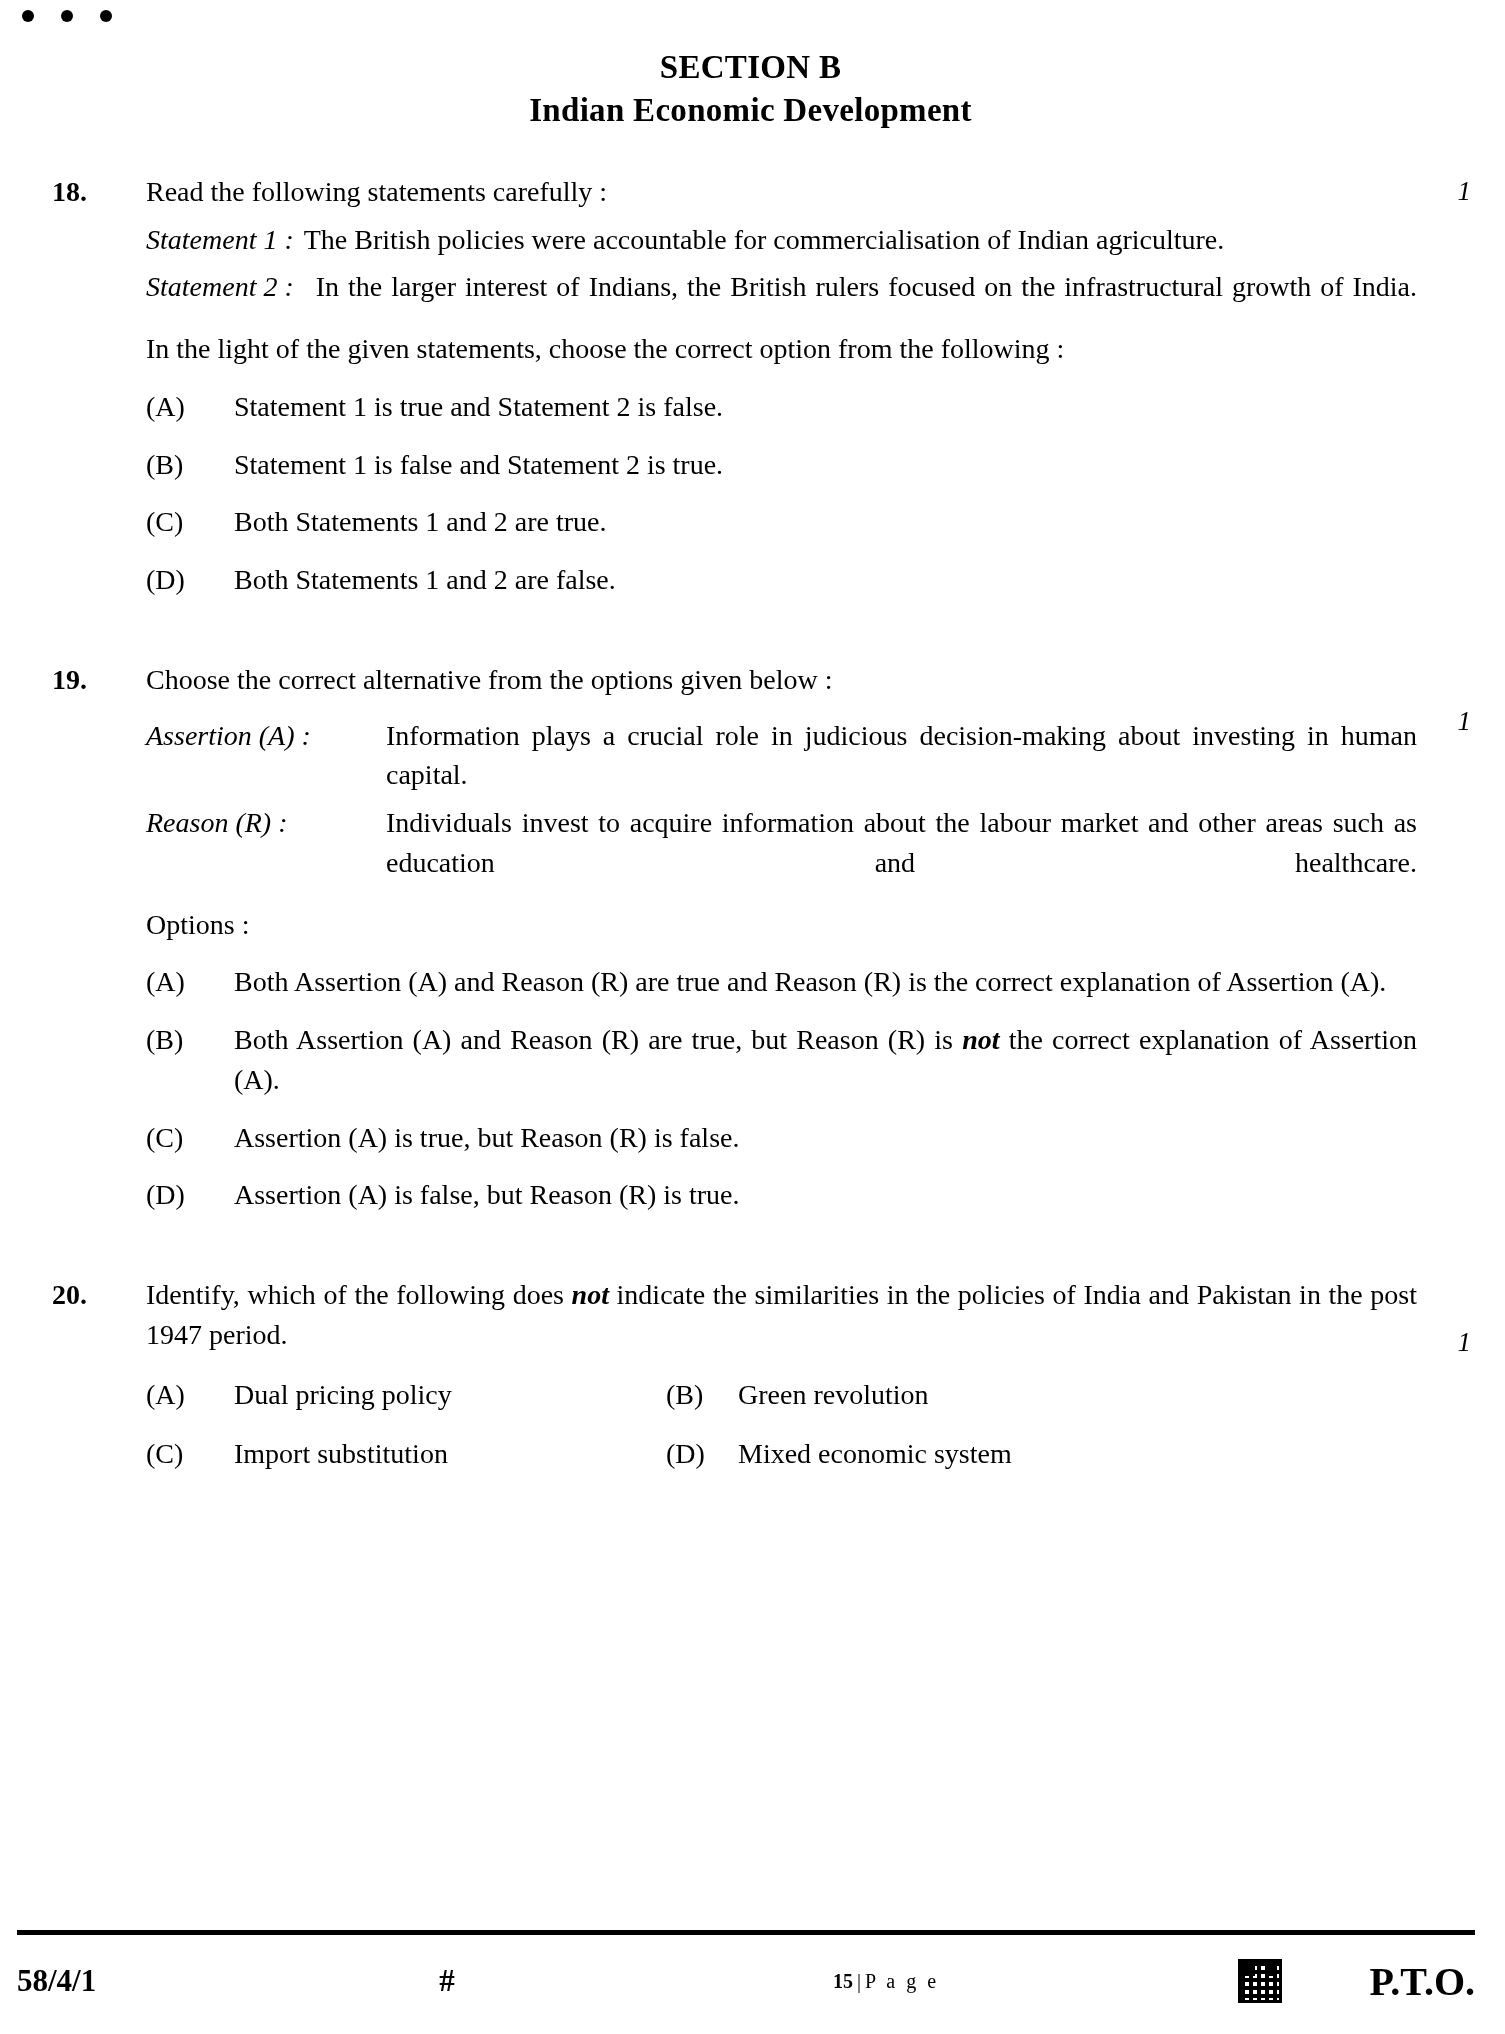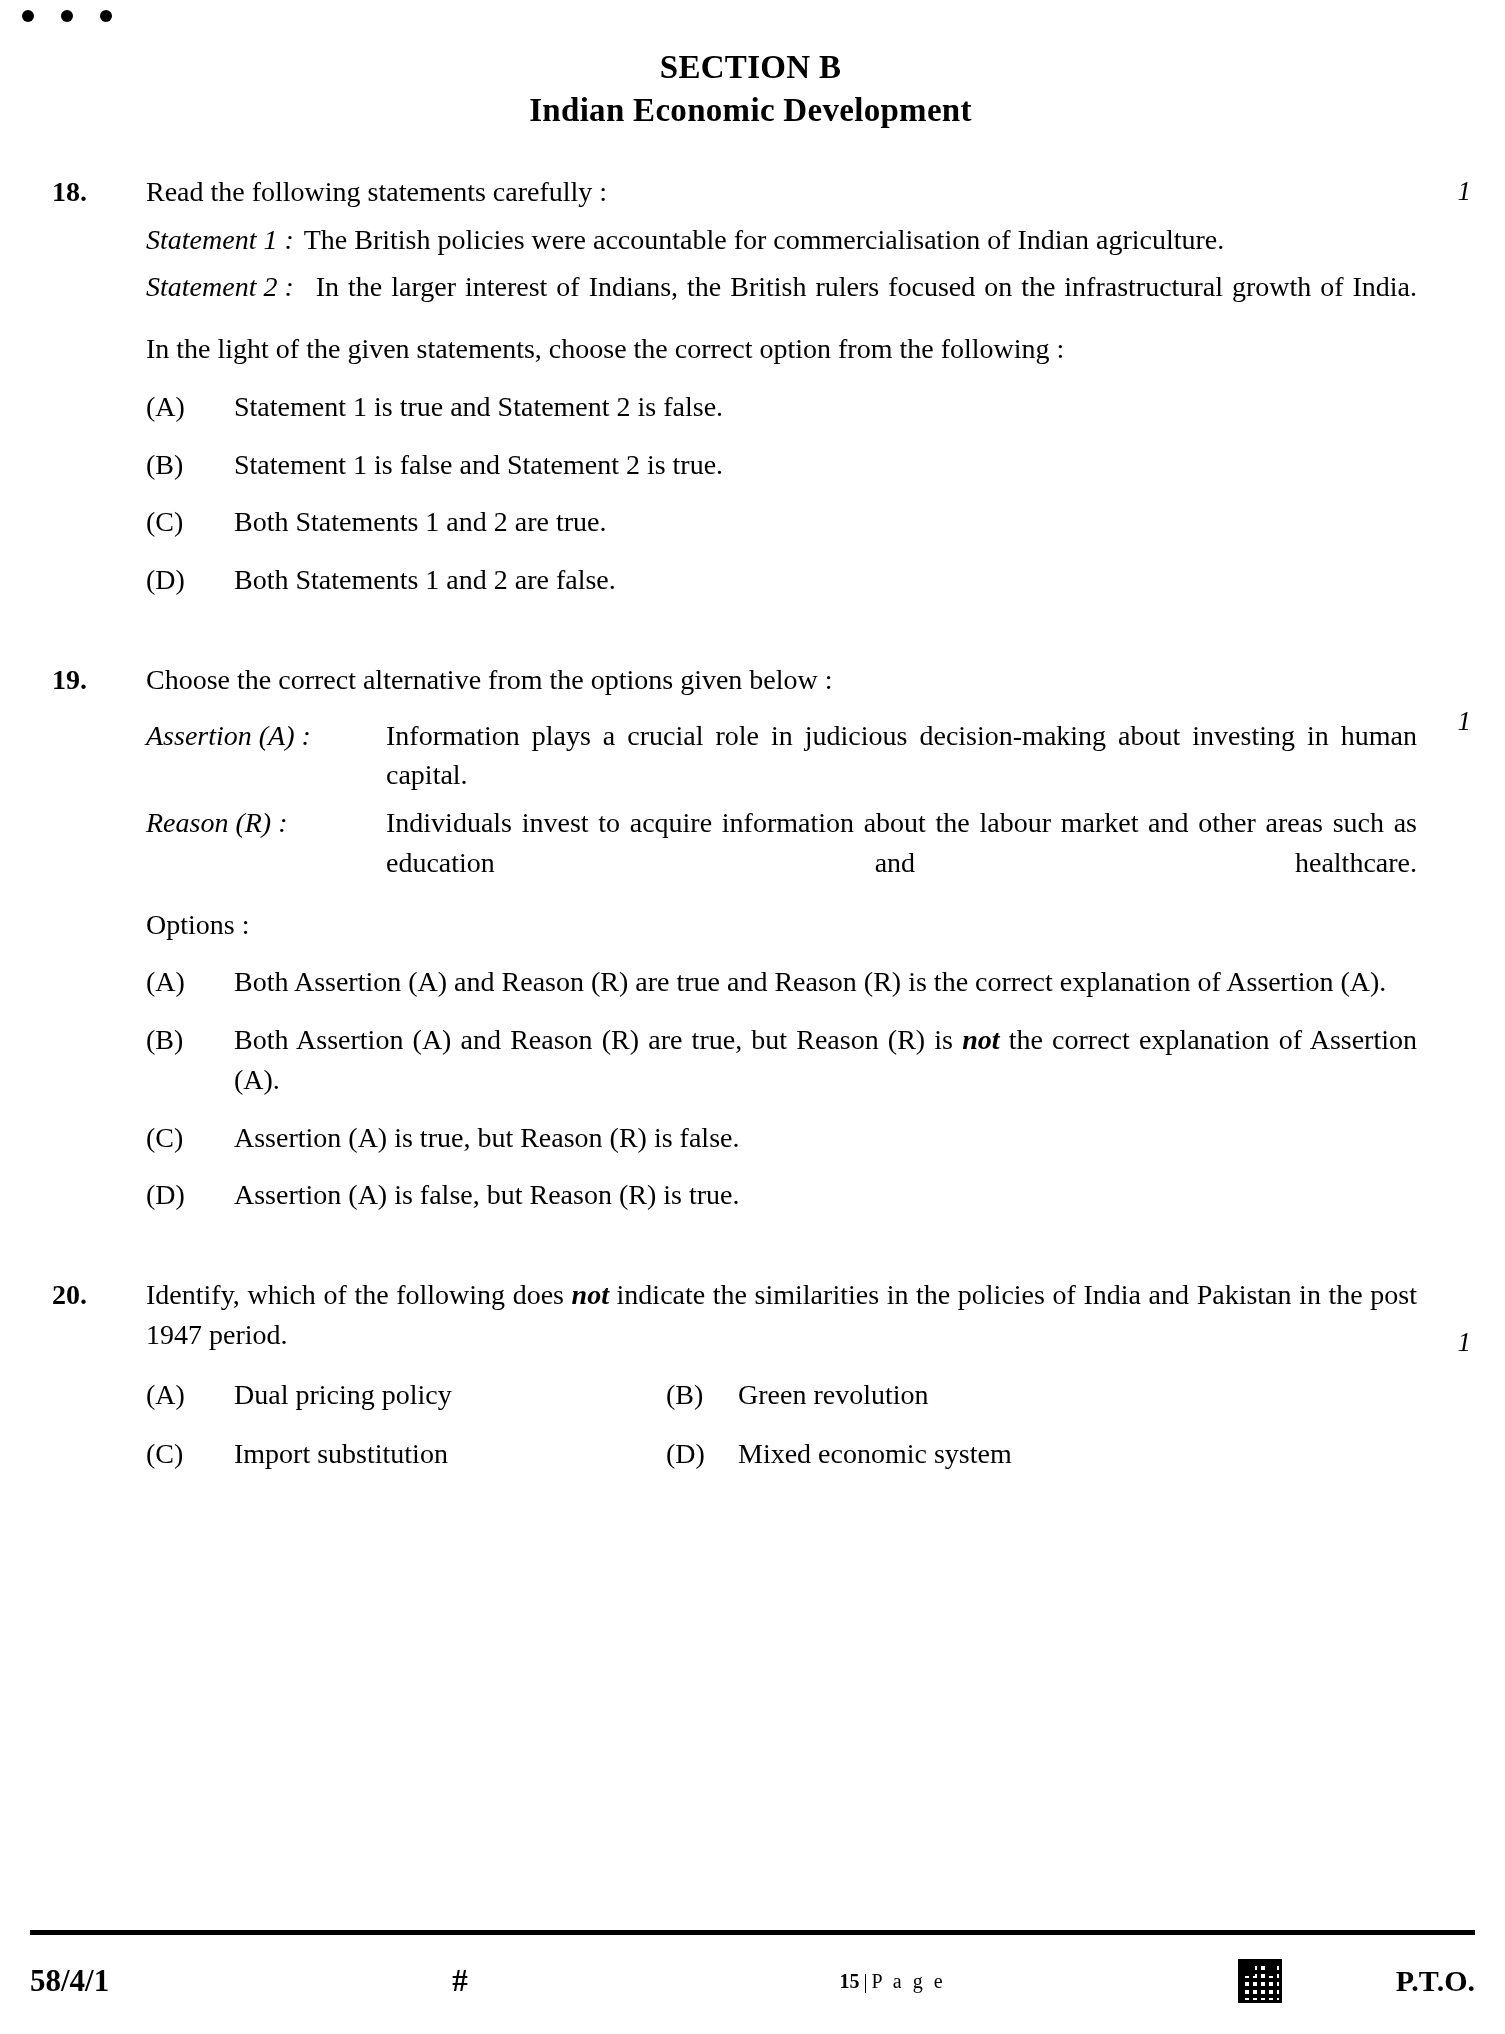--- a/index.html
+++ b/index.html
@@ -163,21 +163,21 @@
   .opt-cell .opt-key-sm { flex: 0 0 88px; width: 88px; }
   .opt-cell.col2 .opt-key-sm { flex: 0 0 72px; width: 72px; }
 
   .spacer-22 { height: 22px; }
   .spacer-34 { height: 34px; }
   b.bi { font-weight: bold; font-style: italic; }
 
   
   .footer {
     position: absolute;
-    left: 30px;
+    left: 17px;
     right: 30px;
     bottom: 0;
     height: 104px;
   }
   .footer-rule {
     border-top: 5px solid #000;
     width: 100%;
   }
   .footer-row {
     display: flex;
@@ -224,21 +224,21 @@
   .qr::before, .qr::after {
     content: "";
     position: absolute;
     width: 12px; height: 12px;
     background: #000;
   }
   .qr::before { top: 2px; left: 2px; }
   .qr::after { top: 2px; right: 2px; }
   .f-pto {
     font-weight: bold;
-    font-size: 30px;
+    font-size: 40px;
     width: 150px;
     text-align: right;
   }
 </style>
 </head>
 <body>
 
 <div class="page">
 
   <div class="dots">

